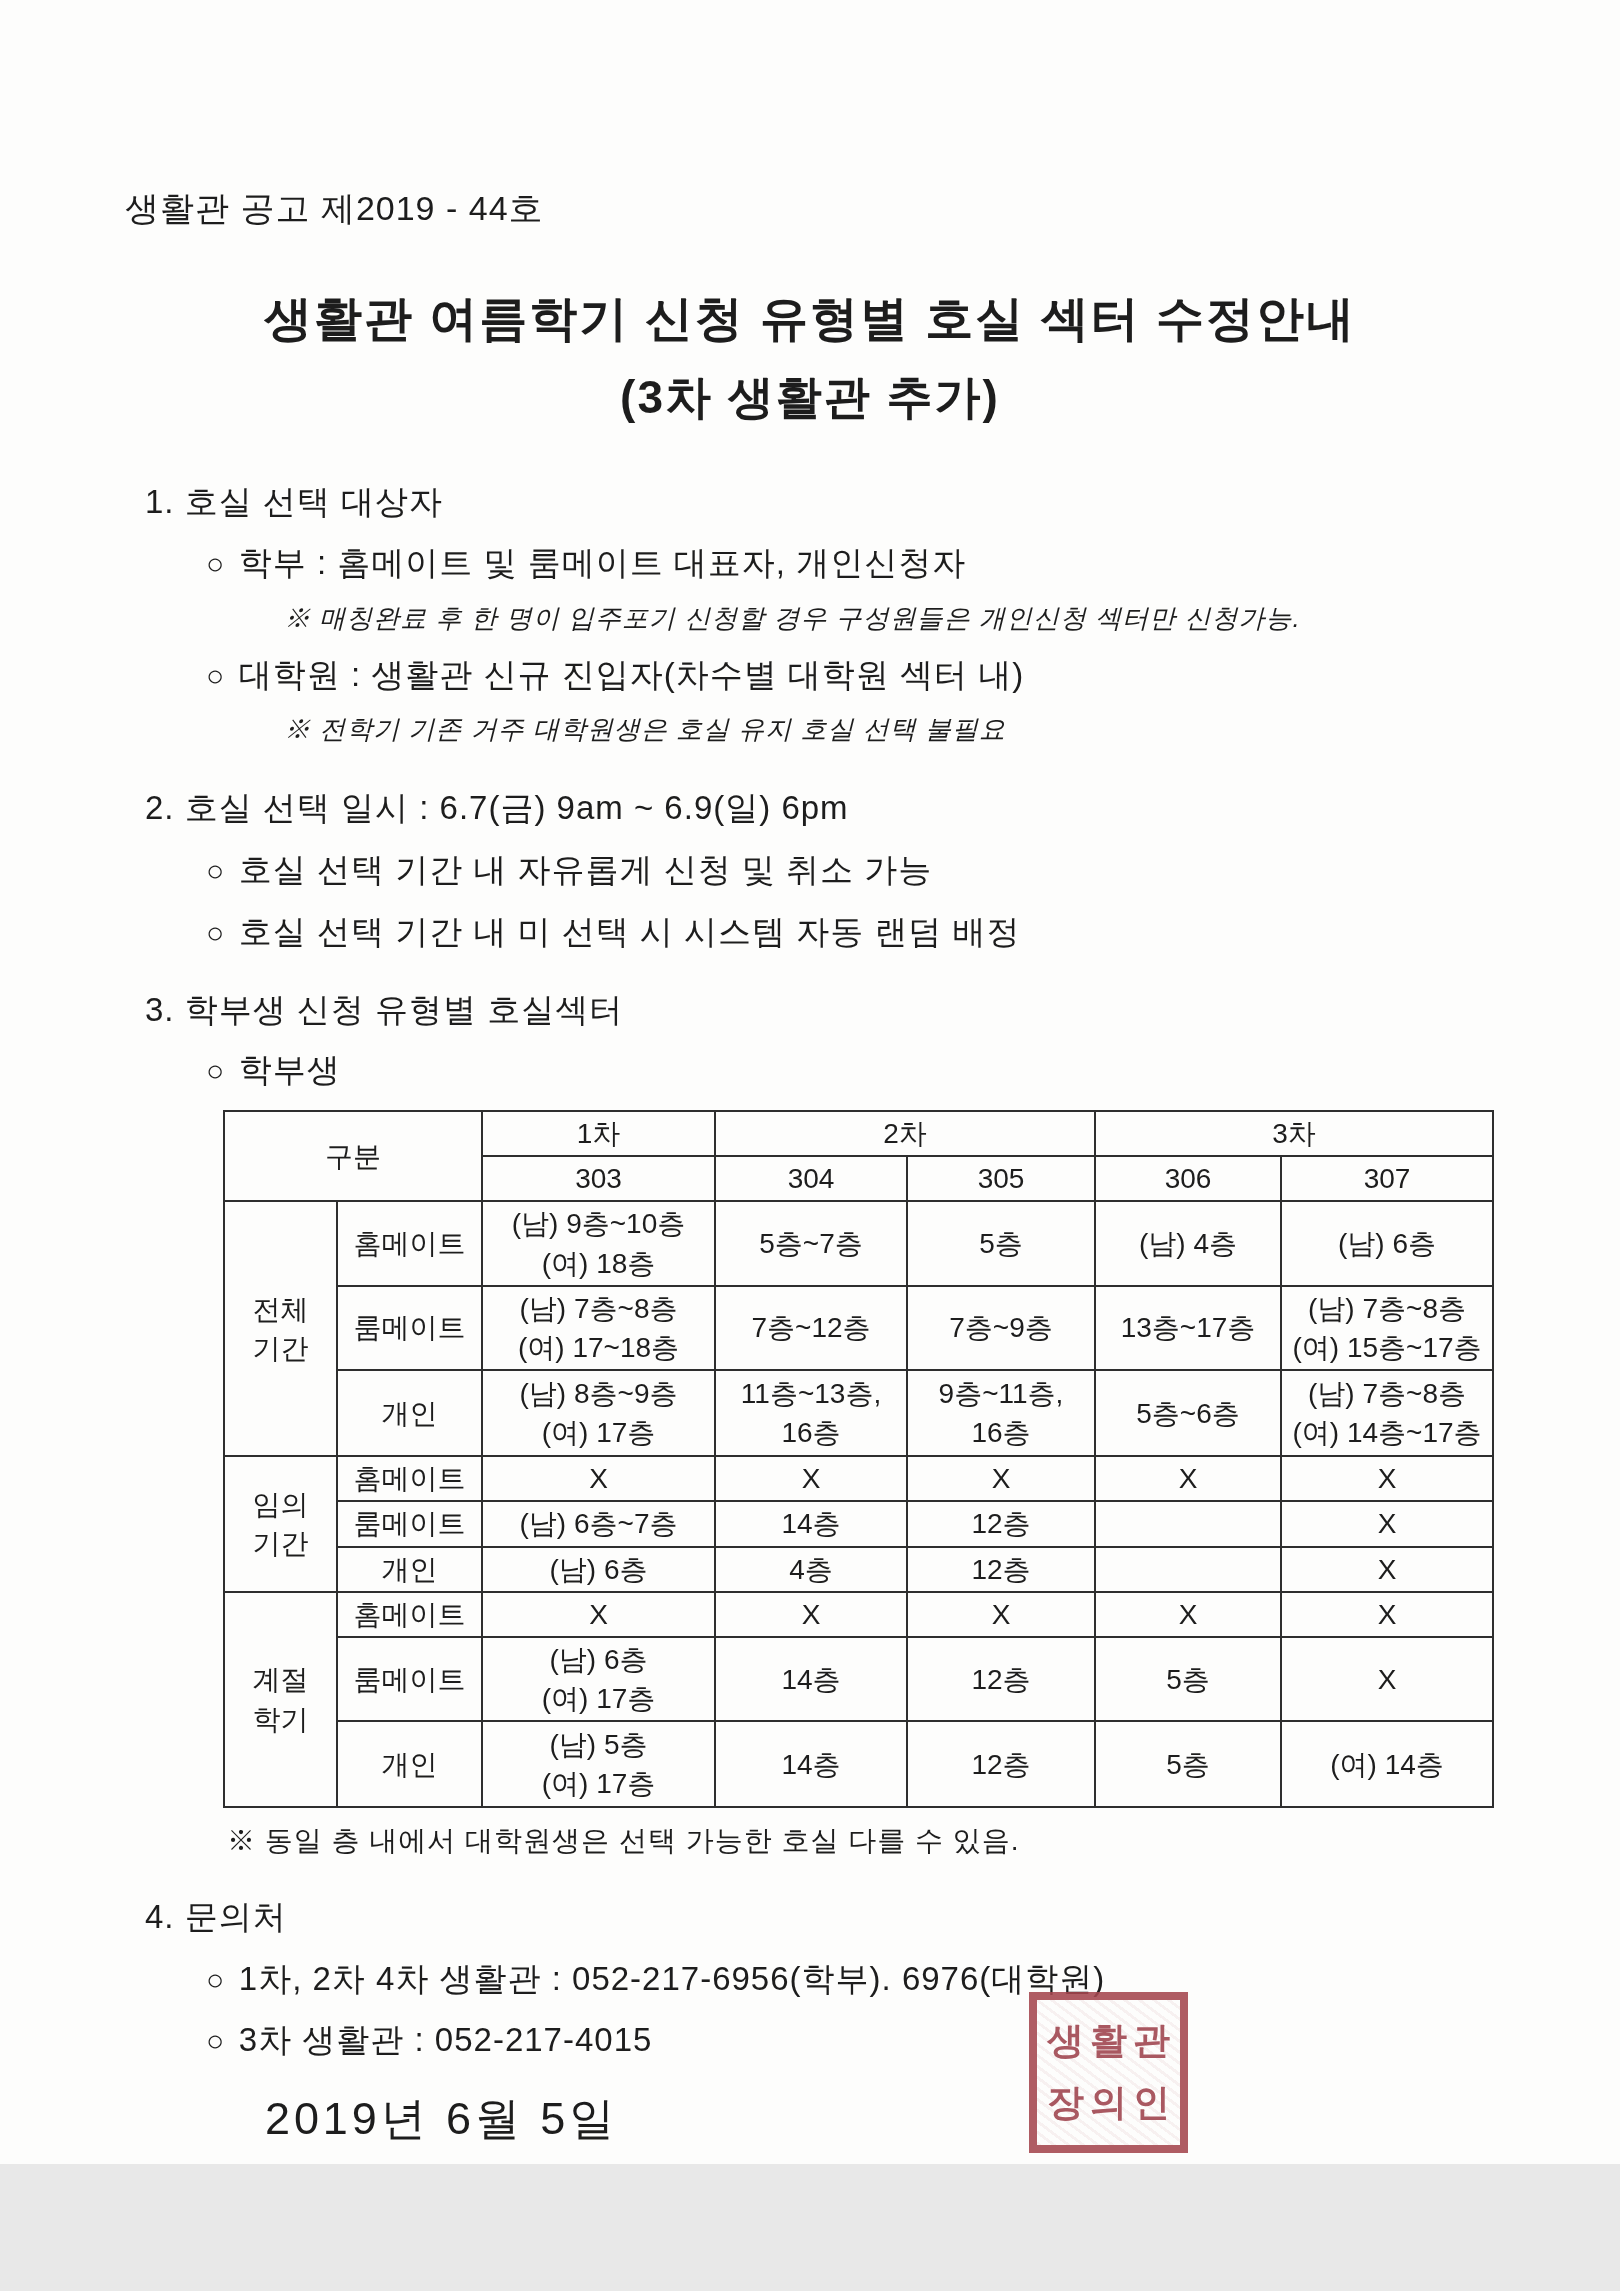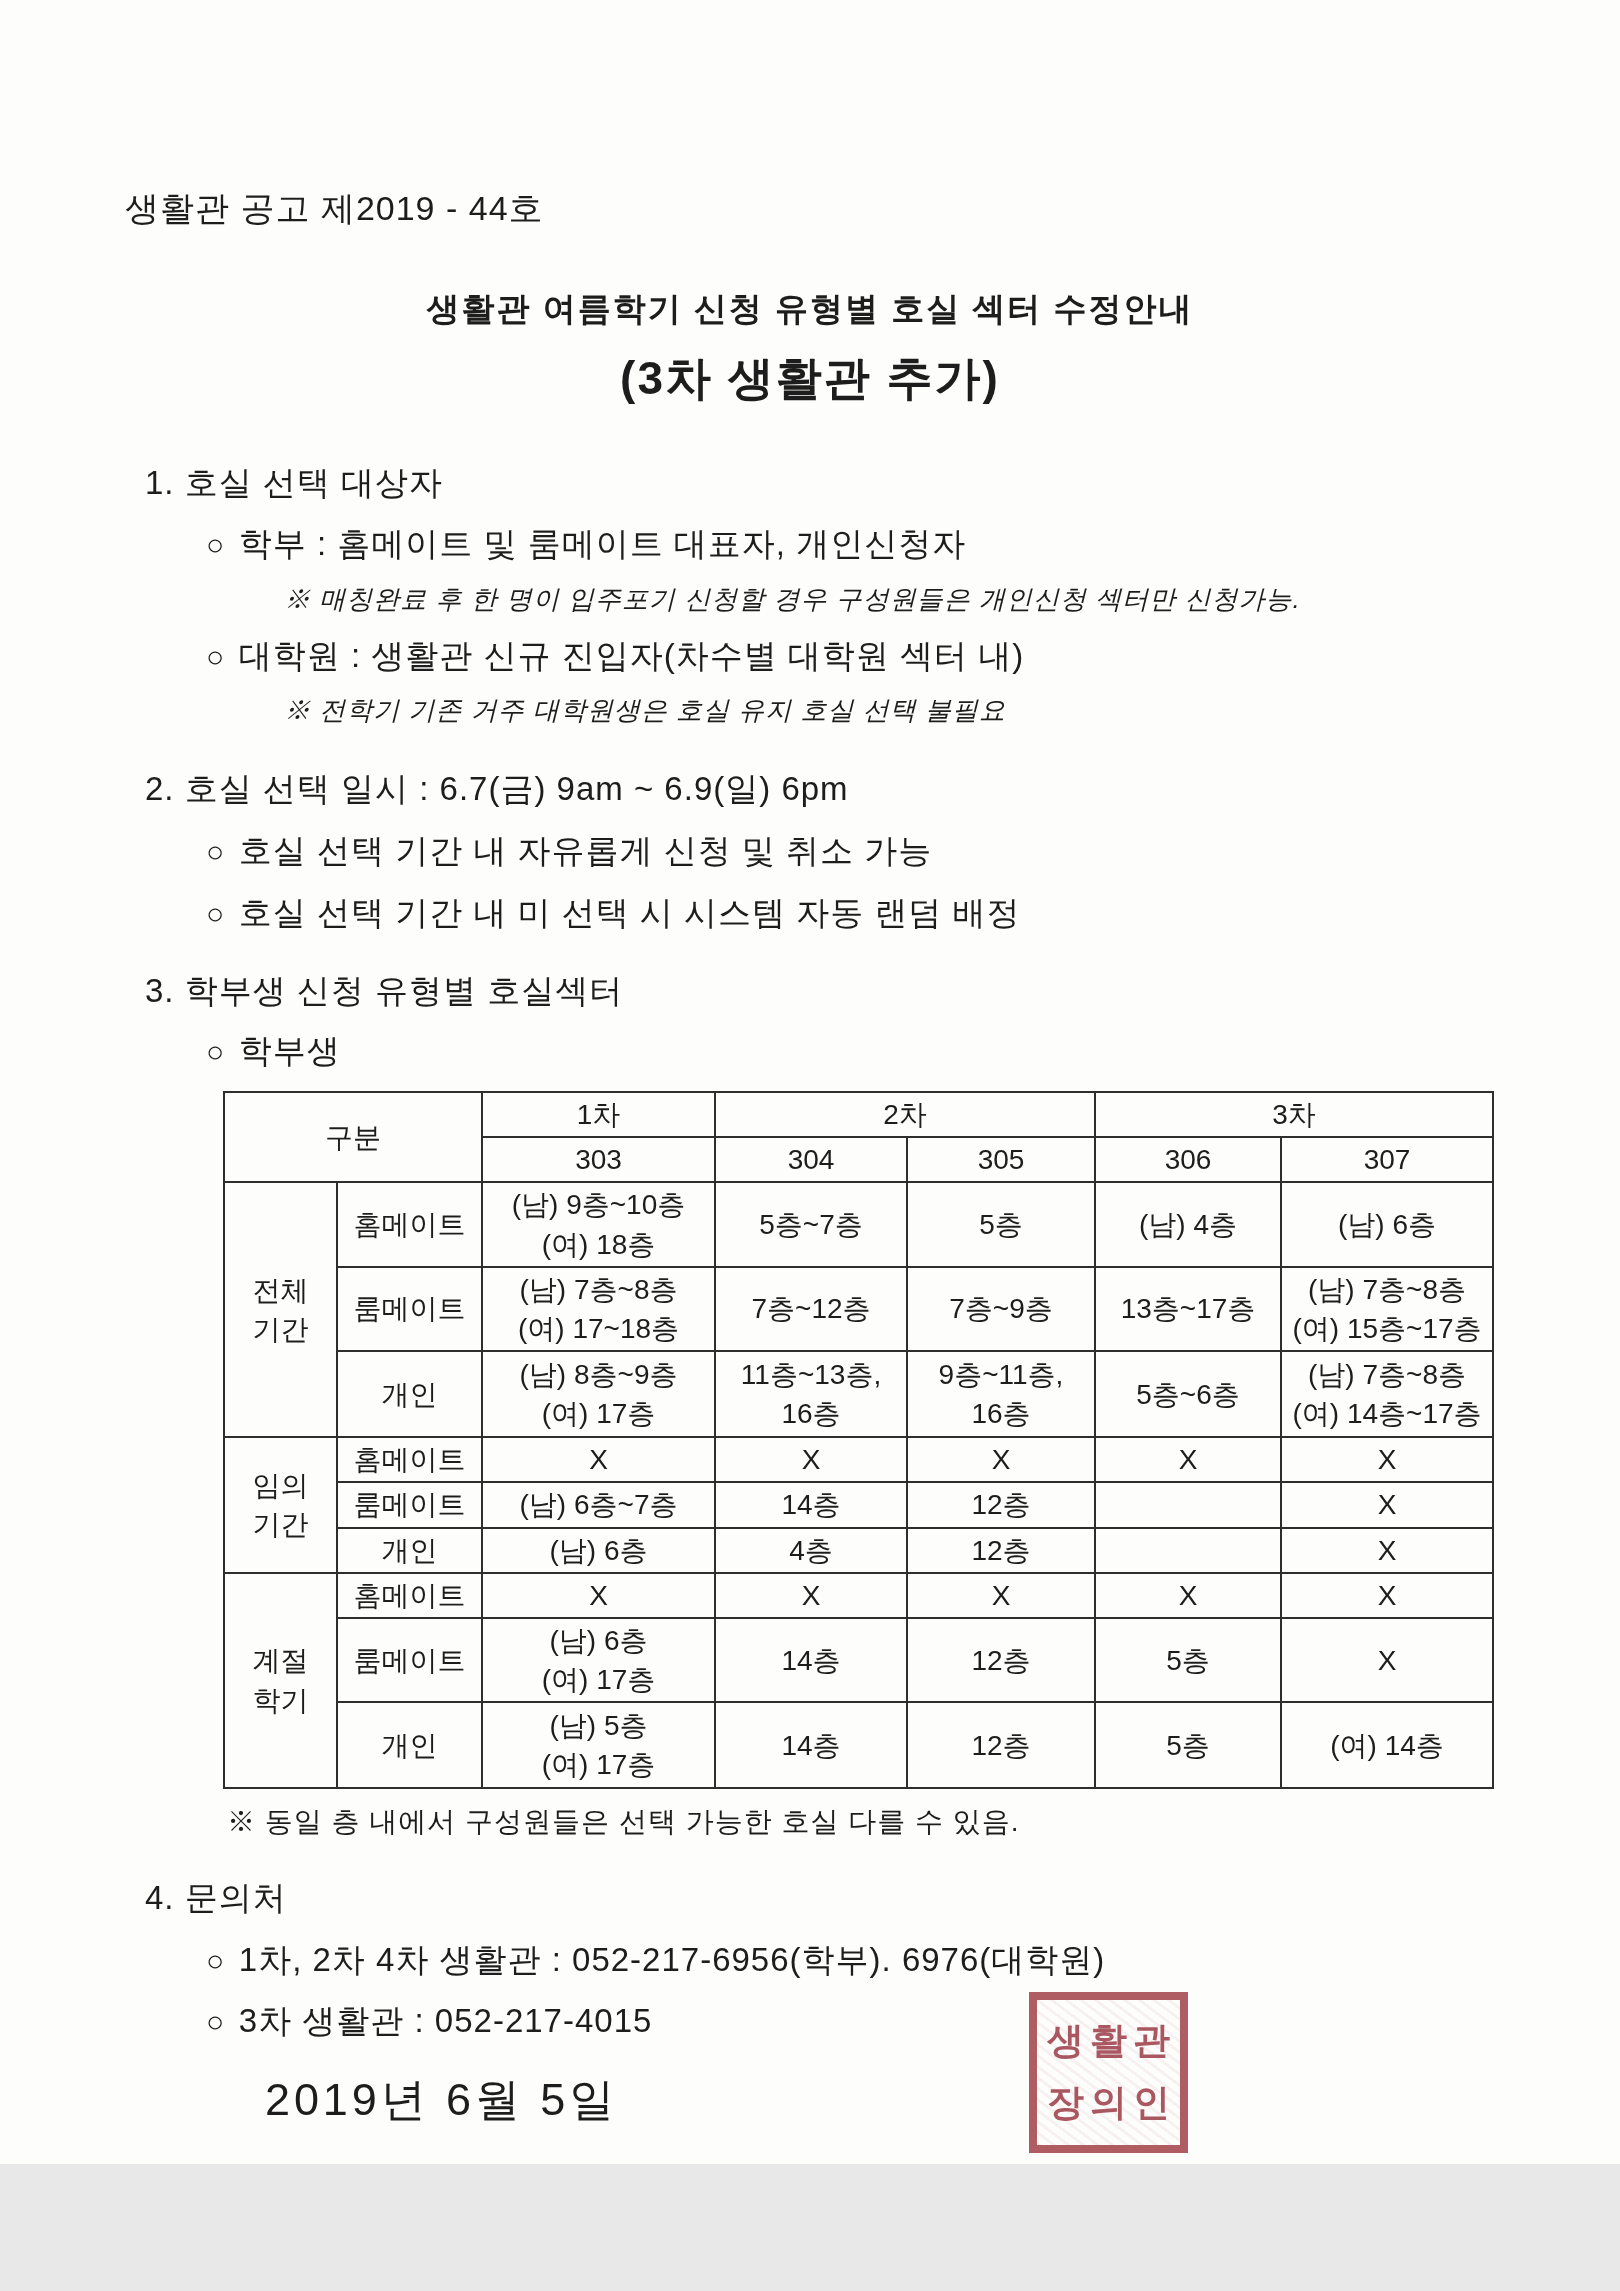--- a/index.html
+++ b/index.html
@@ -15,21 +15,21 @@
     overflow: hidden;
   }
   .doc-number {
     margin: 186px 0 0 125px;
     font-size: 34px;
     letter-spacing: 1px;
   }
   .title {
     margin: 55px 69px 0;
     text-align: center;
-    font-size: 33px;
+    font-size: 48px;
     font-weight: bold;
     letter-spacing: 2px;
   }
   .subtitle {
     margin: 15.7px 69px 0;
     text-align: center;
     font-size: 46px;
     font-weight: bold;
     letter-spacing: 2px;
   }
@@ -258,21 +258,21 @@
           <td>(남) 5층
 (여) 17층</td>
           <td>14층</td>
           <td>12층</td>
           <td>5층</td>
           <td>(여) 14층</td>
         </tr>
       </tbody>
     </table>
 
-    <div class="tbl-footnote">※ 동일 층 내에서 구성원들은 선택 가능한 호실 다를 수 있음.</div>
+    <div class="tbl-footnote">※ 동일 층 내에서 대학원생은 선택 가능한 호실 다를 수 있음.</div>
   </div>
 
   <div class="sec sec4">
     <div class="sec-heading">4. 문의처</div>
     <div class="li"><span class="bullet">○</span><span>1차, 2차 4차 생활관 : 052-217-6956(학부). 6976(대학원)</span></div>
     <div class="li"><span class="bullet">○</span><span>3차 생활관 : 052-217-4015</span></div>
   </div>
 
   <div class="footer">
     <div class="footer-date">2019년 6월 5일</div>

